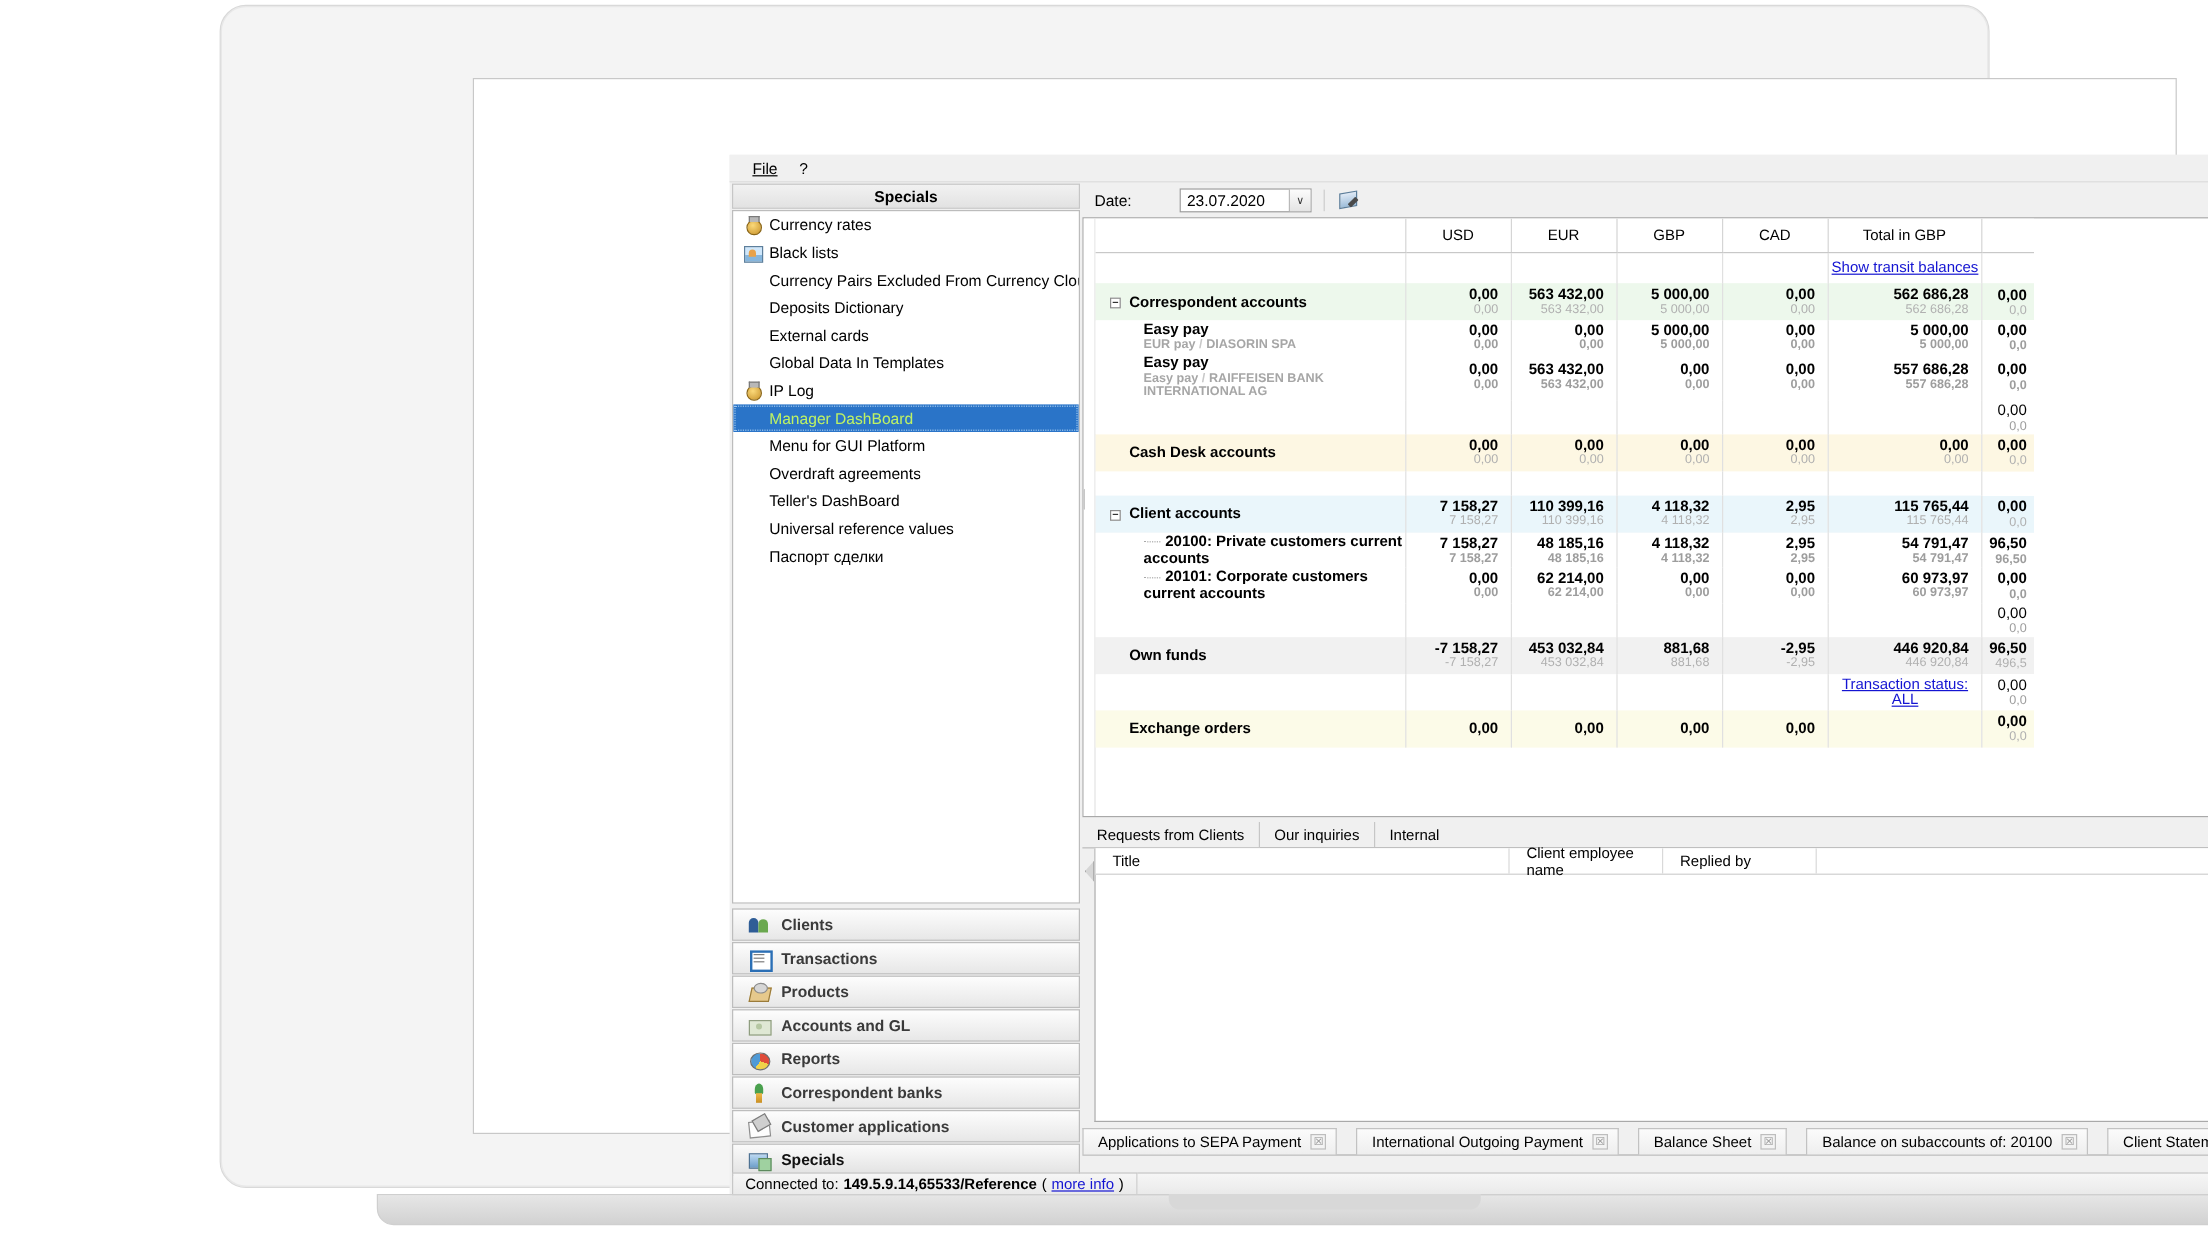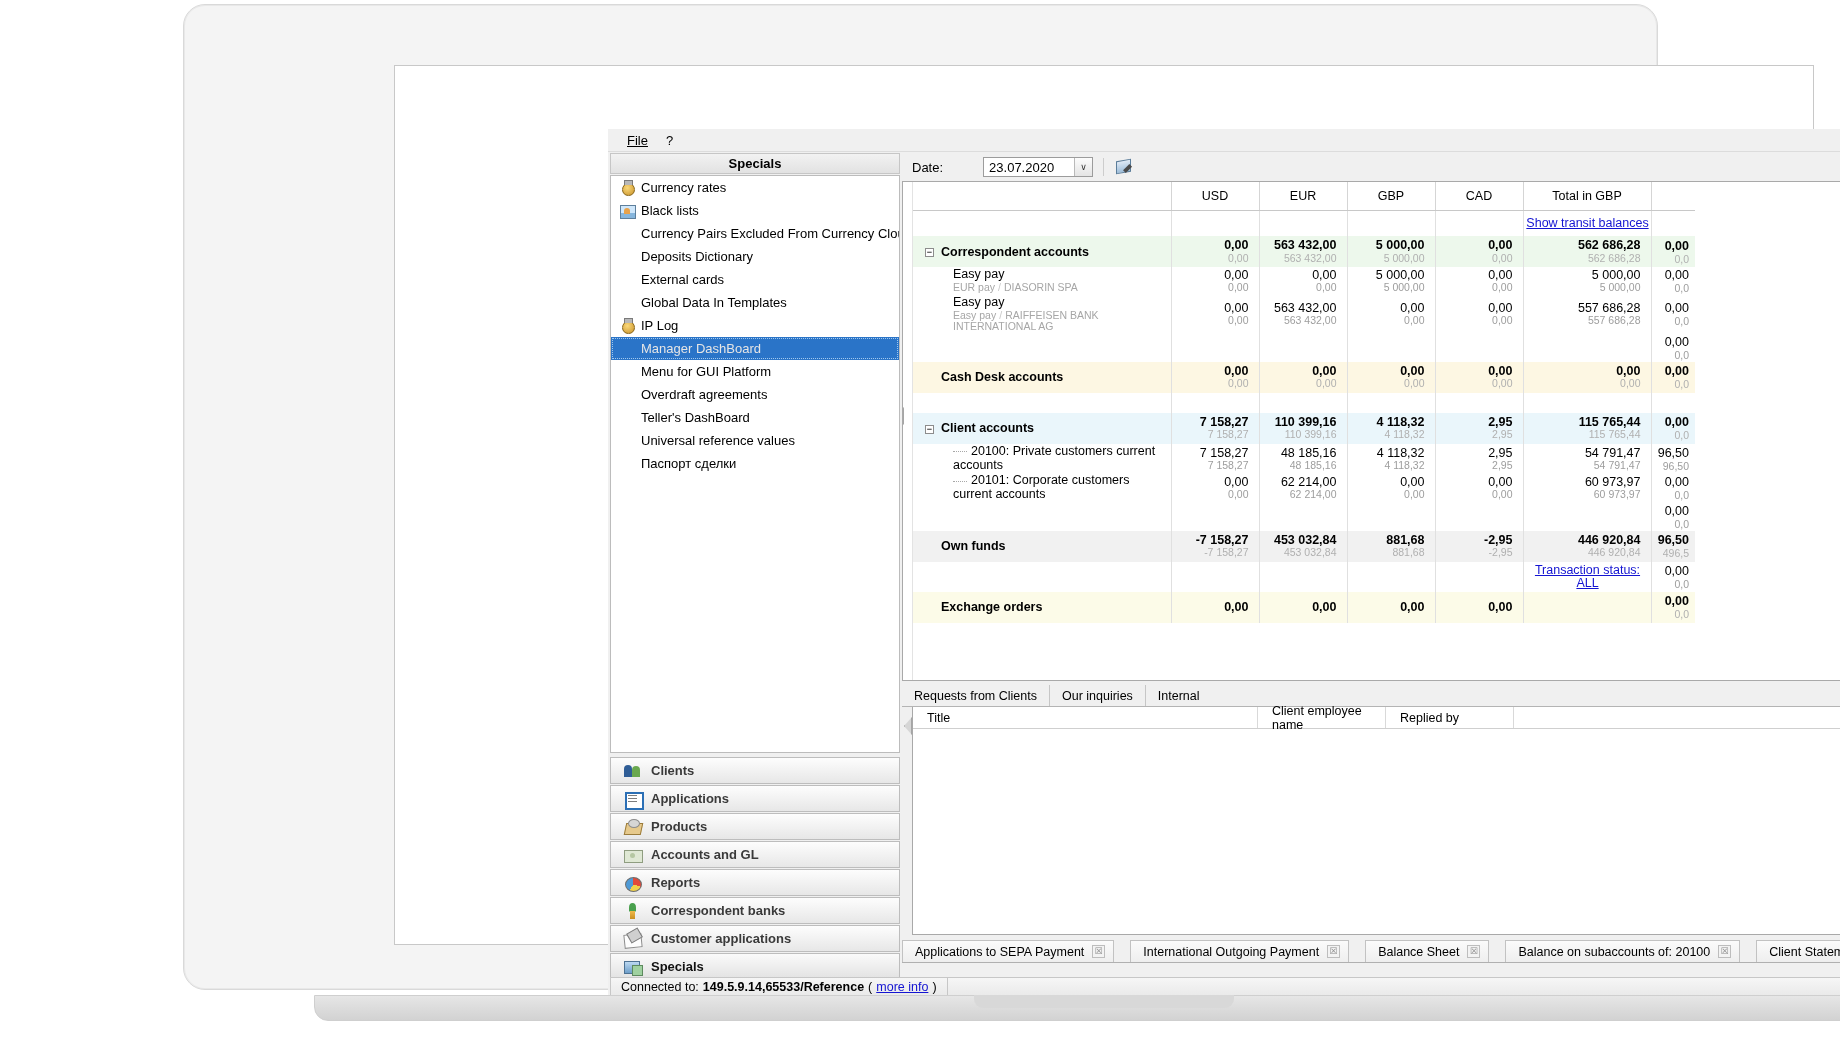--- a/index.html
+++ b/index.html
@@ -68,21 +68,21 @@
   #tree-box {
     position: absolute; left: 0; top: 22px; width: 290px; height: 578px;
     background: #ffffff; border: 1px solid #bcbcbc;
     overflow: hidden;
   }
   .tree-item {
     display: flex; align-items: center; height: 23px;
     padding-left: 8px; font-size: 13px; white-space: nowrap;
   }
   .tree-item.selected {
-    background: #2a74c8; color: #e5e5e5;
+    background: #2a74c8; color: #bef264;
     outline: 1px dotted #9fc8ee; outline-offset: -2px;
   }
   .tree-ico { width: 17px; height: 16px; margin-right: 5px; flex: 0 0 17px; position: relative; }
   .tree-ico.blank { background: none; }
   
   .ico-bag::before {
     content: ""; position: absolute; left: 3px; top: 3px; width: 11px; height: 11px;
     background: radial-gradient(circle at 40% 35%, #fbd97a, #c8922a);
     border-radius: 50% 50% 48% 48%; border: 1px solid #8a6618;
   }
@@ -199,21 +199,21 @@
     line-height: 1.05;
   }
   .v-main { font-size: 12.5px; color: #000; display: block; }
   .v-sub  { font-size: 10.5px; color: #9d9d9d; display: block; }
   tr.group .v-main { font-weight: bold; }
   tr.group .v-sub  { color: #b0b0b0; }
   tr.group td.cell-name {
     font-weight: bold; padding-left: 12px; border-right: 1px solid #e0e0e0;
   }
   tr.group td { height: 31px; }
-  tr.child td { height: 27px; }
+  tr.child td { height: 27px; font-weight: bold; }
   tr.child td.cell-name {
     padding-left: 40px; border-right: 1px solid #e0e0e0; line-height: 1.1;
   }
   tr.spacer td { height: 20px; border-right: 1px solid #e0e0e0; }
   tr.spacer td.cell-clip { border-right: none; }
   .sub-desc { font-size: 10.5px; color: #a6a6a6; }
   .sub-desc .sep { color: #c8c8c8; padding: 0 3px; }
   .expander {
     display: inline-block; width: 9px; height: 9px; line-height: 7px;
     border: 1px solid #8c8c8c; background: #ffffff; text-align: center;
@@ -369,21 +369,21 @@
             </div>
           </div>
 
           <div id="nav-buttons">
             <div class="nav-btn">
               <span class="nav-ico ni-clients"></span>
               <span>Clients</span>
             </div>
             <div class="nav-btn">
               <span class="nav-ico ni-trans"></span>
-              <span>Applications</span>
+              <span>Transactions</span>
             </div>
             <div class="nav-btn">
               <span class="nav-ico ni-products"></span>
               <span>Products</span>
             </div>
             <div class="nav-btn">
               <span class="nav-ico ni-accounts"></span>
               <span>Accounts and GL</span>
             </div>
             <div class="nav-btn">

